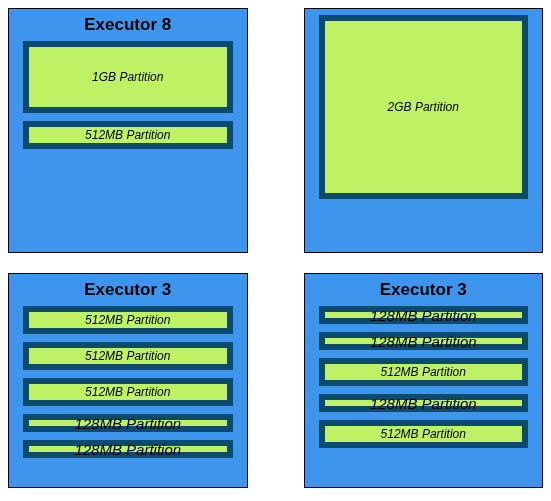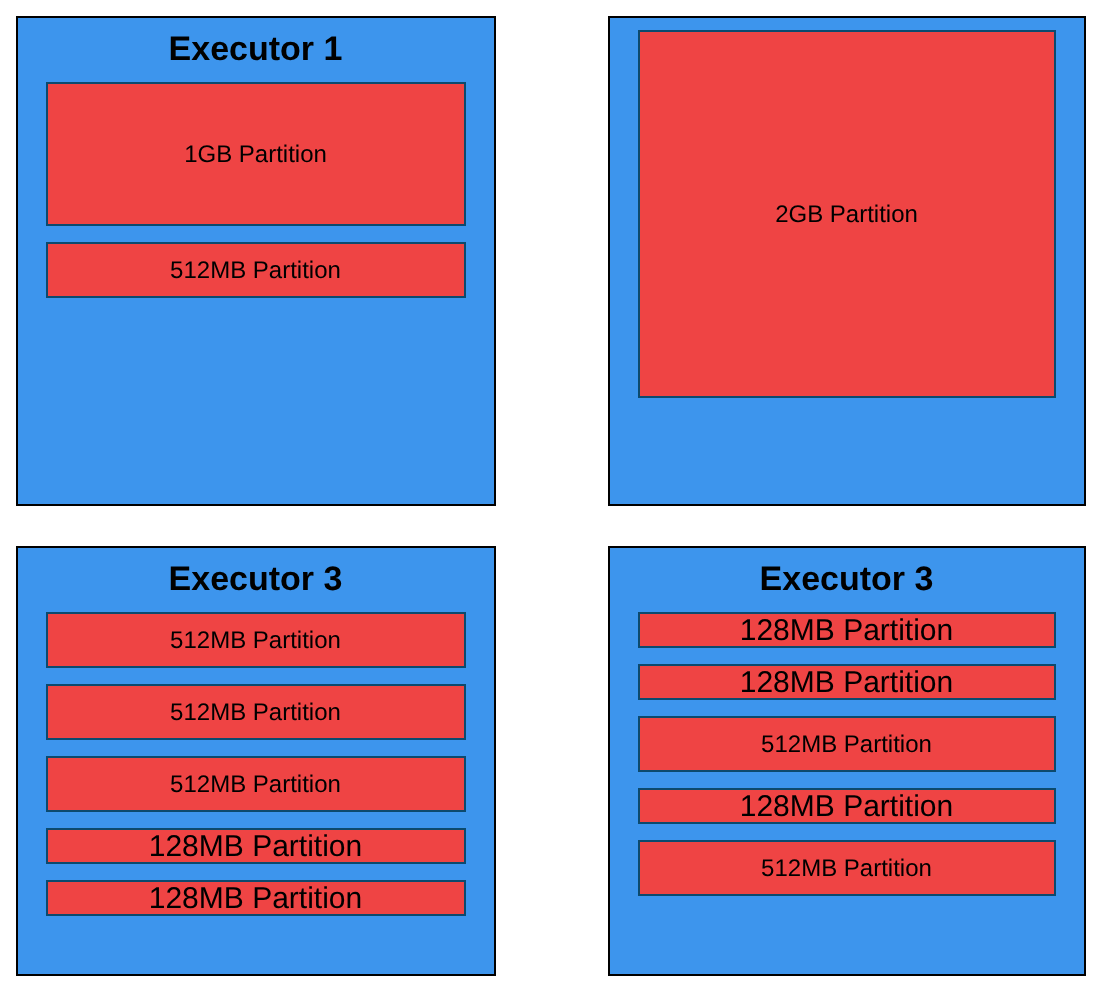--- a/index.html
+++ b/index.html
@@ -23,45 +23,46 @@
     flex-direction: column;
   }
   .executor-title {
     font-weight: bold;
     font-size: 17px;
     text-align: center;
     margin-bottom: 6px;
     color: #000;
   }
   .partition {
-    background: #ef4444;
-    border: 1px solid #0c4a6e;
+    background: #bef264;
+    border: 6px solid #0c4a6e;
     display: flex;
     align-items: center;
     justify-content: center;
     font-size: 12px;
     color: #000;
     margin-bottom: 8px;
+    font-style: italic;
   }
   .partition:last-child { margin-bottom: 0; }
   
   .h-1gb { height: 72px; }
   .h-512 { height: 28px; }
   .h-128 { height: 18px; font-size: 15px; }
   .h-2gb { height: 184px; }
   .exec-top { height: 245px; }
   .exec-bottom { min-height: 215px; }
 </style>
 </head>
 <body>
 
 <div class="grid">
 
   <div class="executor exec-top">
-    <div class="executor-title">Executor 1</div>
+    <div class="executor-title">Executor 8</div>
     <div class="partition h-1gb">1GB Partition</div>
     <div class="partition h-512">512MB Partition</div>
   </div>
 
   <div class="executor exec-top">
     <div class="partition h-2gb">2GB Partition</div>
   </div>
 
   <div class="executor exec-bottom">
     <div class="executor-title">Executor 3</div>

